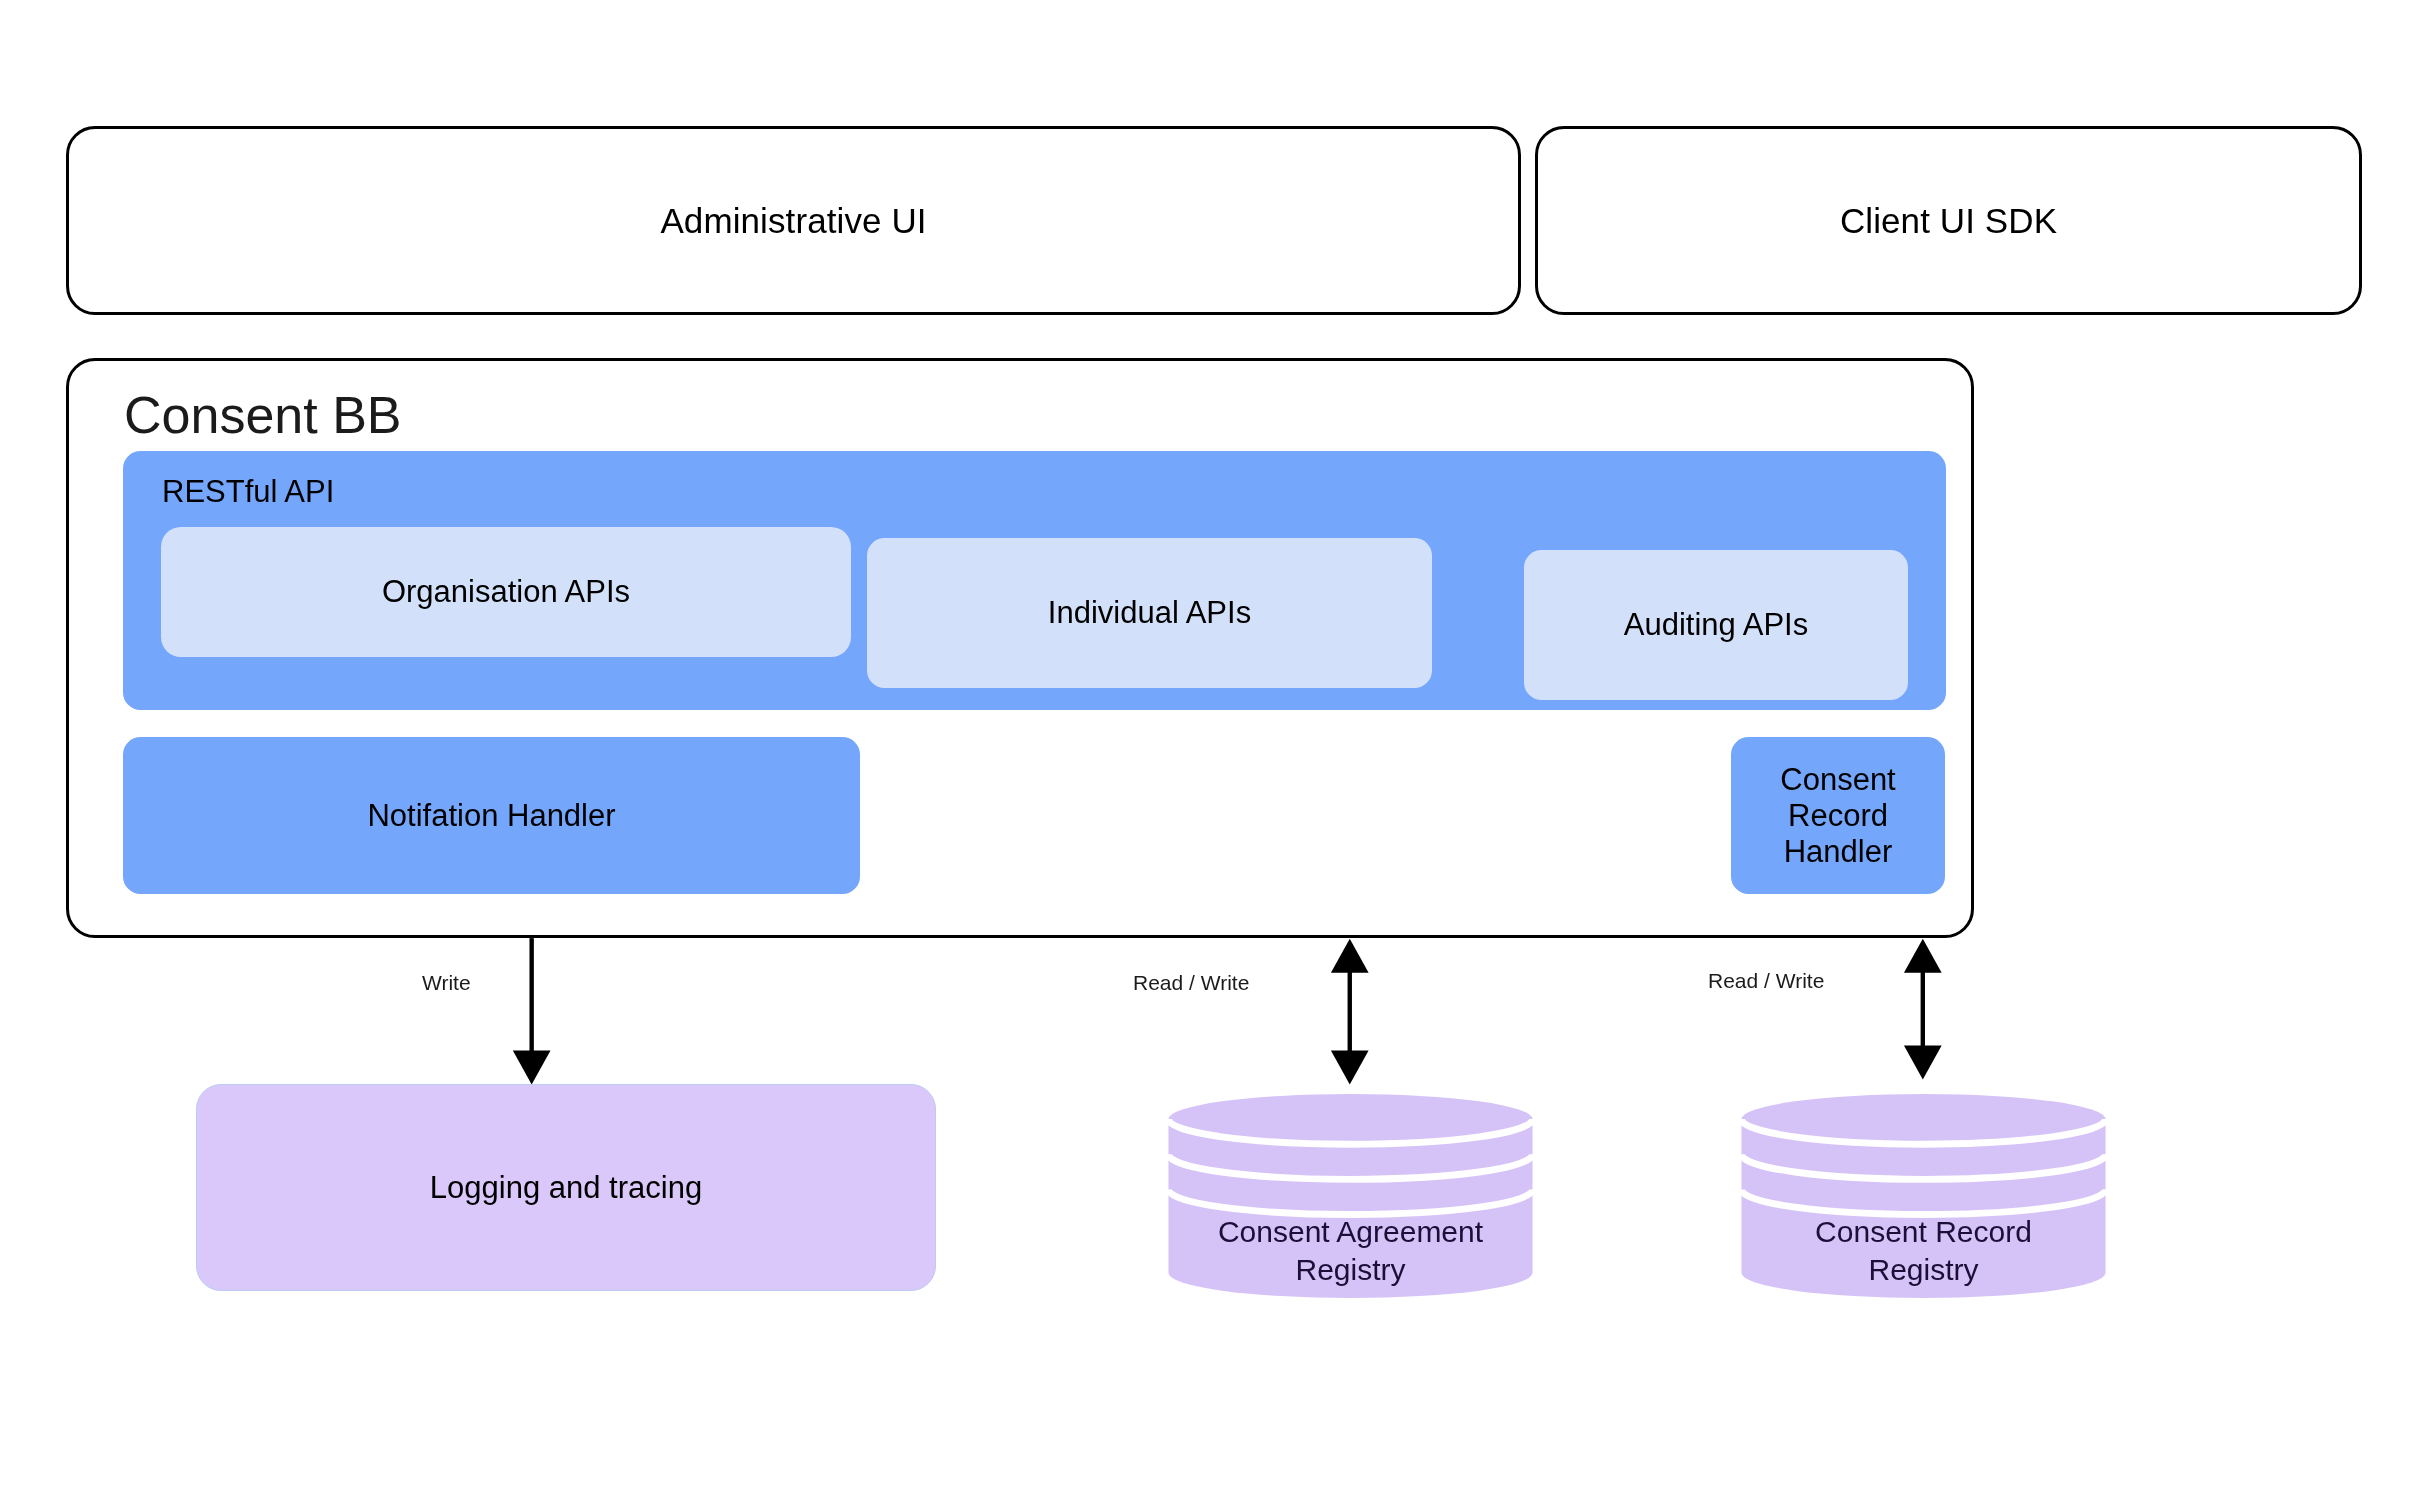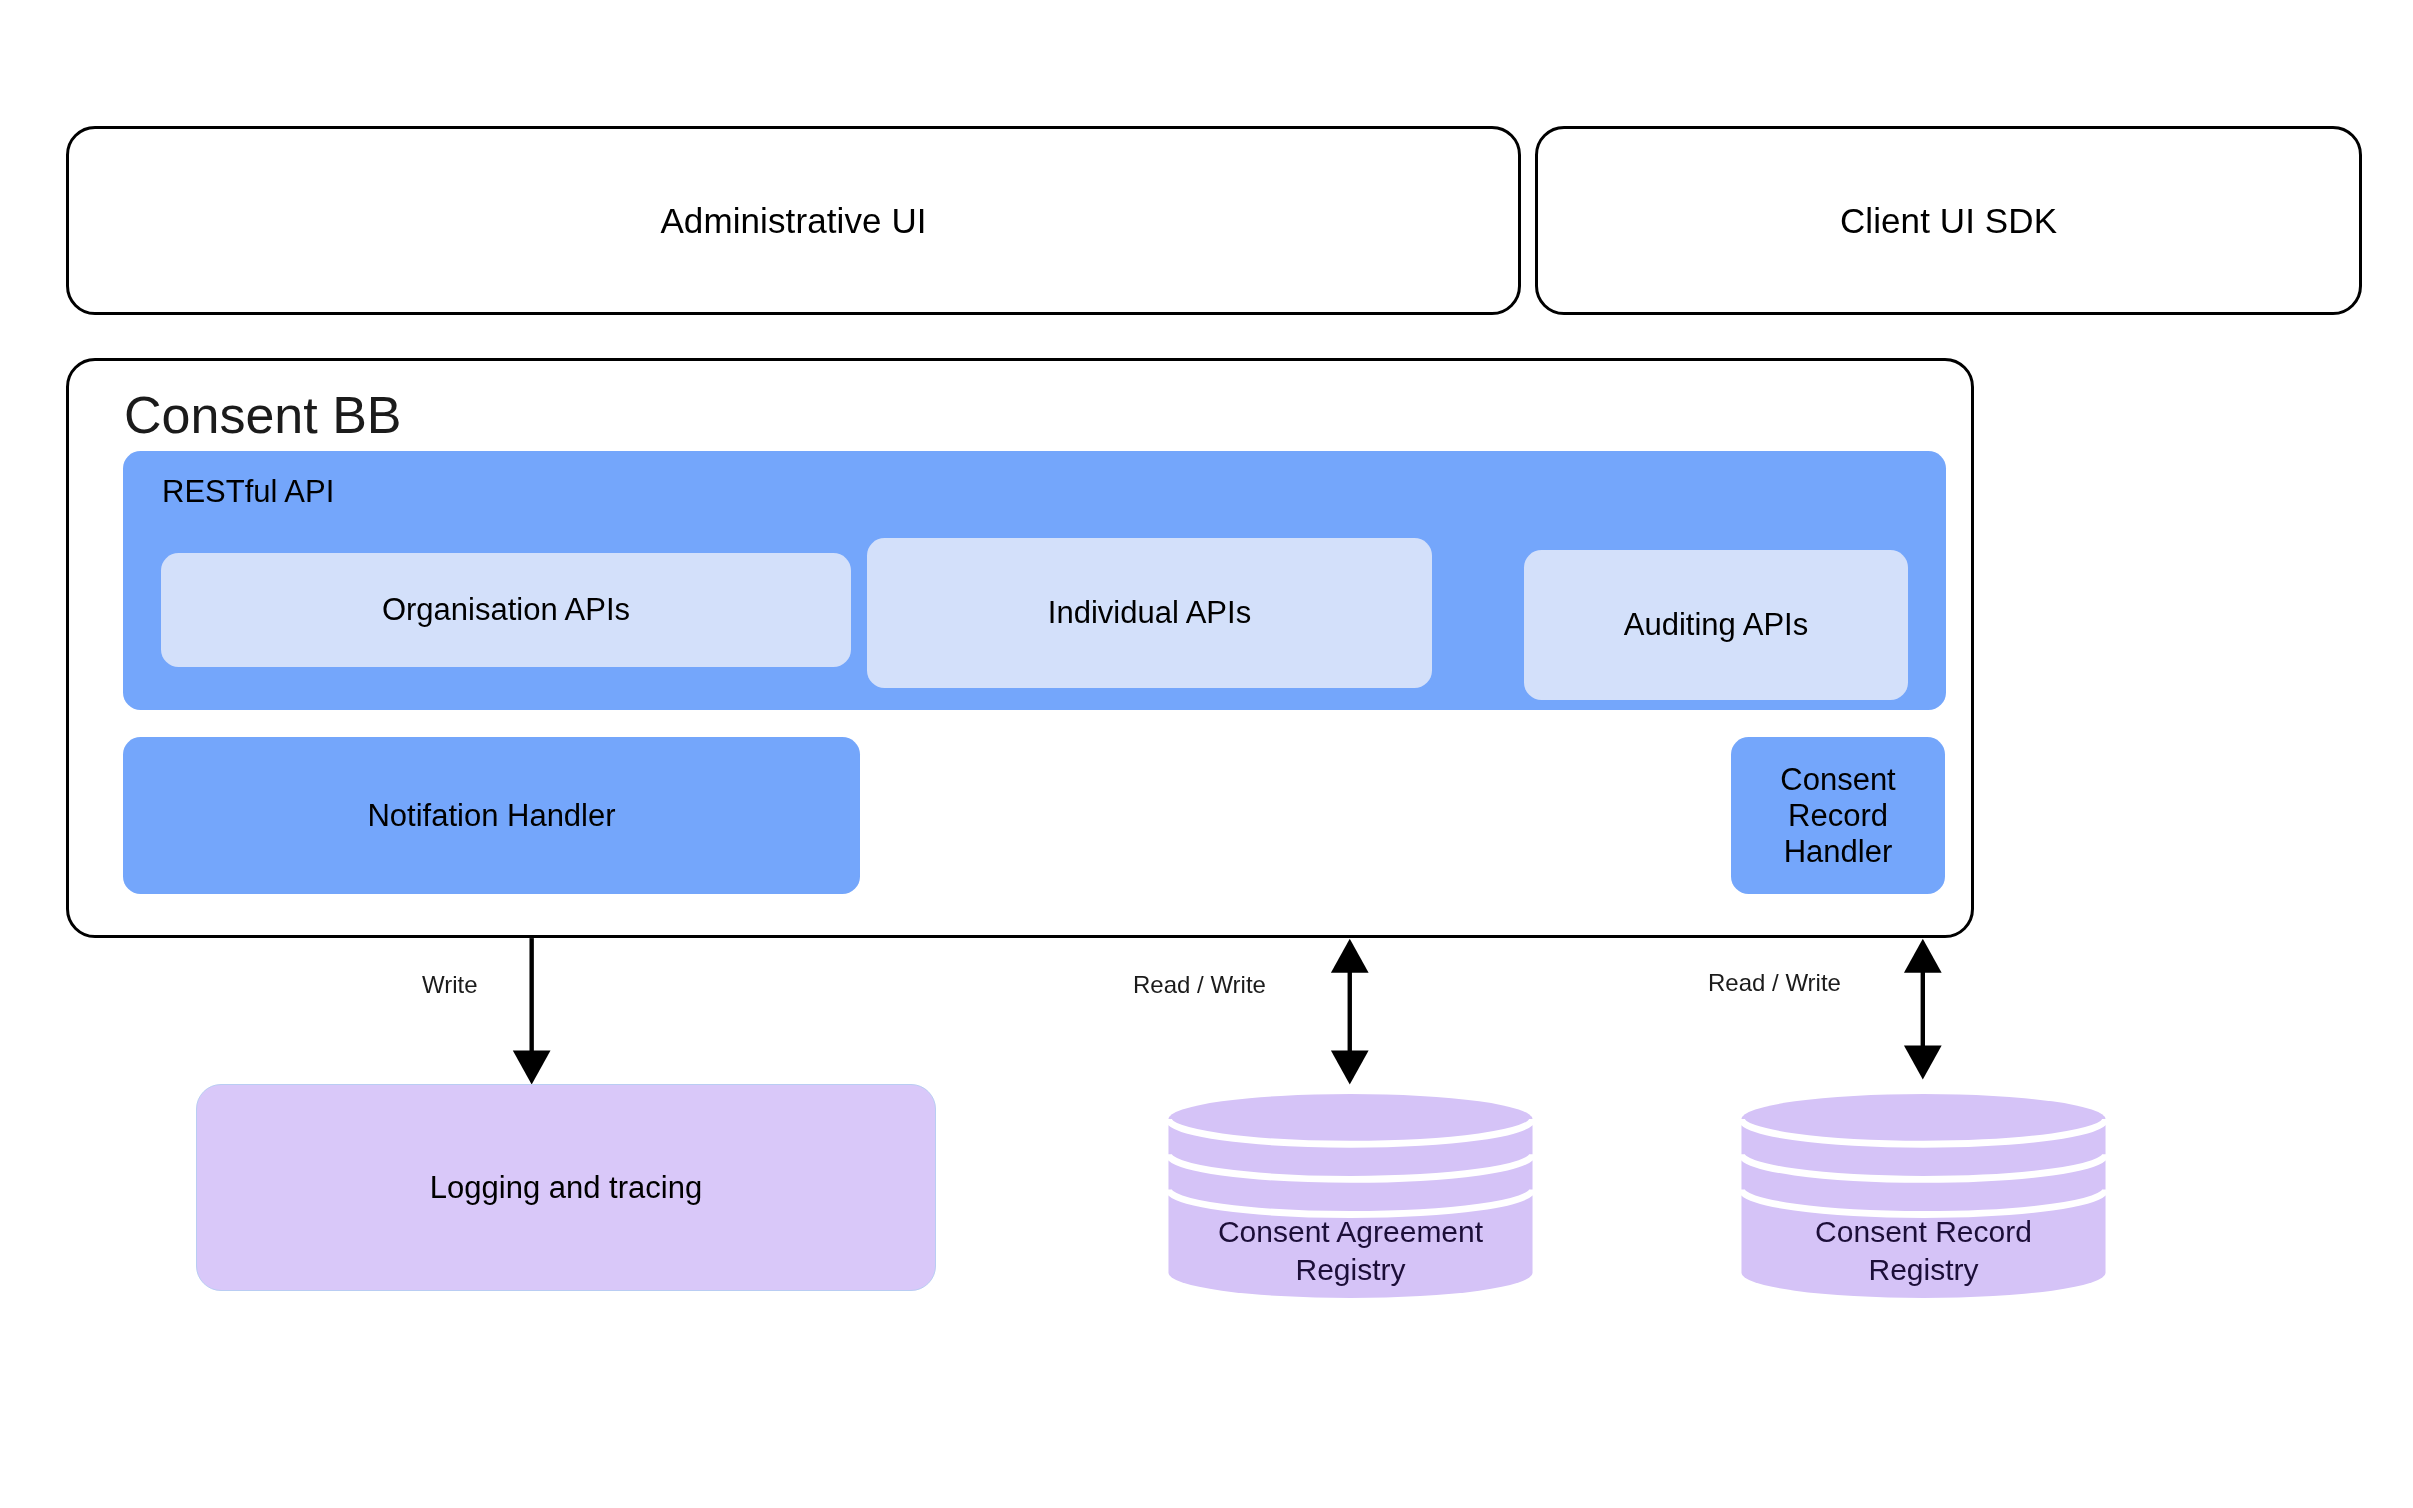--- a/index.html
+++ b/index.html
@@ -121,21 +121,21 @@
 
   
   .arrow-layer {
     position: absolute;
     left: 0; top: 0;
     width: 2413px; height: 1508px;
     pointer-events: none;
   }
   .edge-label {
     position: absolute;
-    font-size: 24px;
+    font-size: 21px;
     color: #1b1b1b;
     white-space: nowrap;
   }
 </style>
 </head>
 <body>
 
 <div id="stage">
 
   <div class="abs outline-box" style="left:66px; top:126px; width:1455px; height:189px;">
@@ -147,21 +147,21 @@
   </div>
 
   <div class="abs consent-container" style="left:66px; top:358px; width:1908px; height:580px;">
 
     <div class="container-title">Consent BB</div>
 
     <div class="abs api-panel" style="left:54px; top:90px; width:1823px; height:259px;">
 
       <div class="api-panel-title">RESTful API</div>
 
-      <div class="abs api-chip" style="left:38px; top:102px; width:690px; height:114px;">
+      <div class="abs api-chip" style="left:38px; top:76px; width:690px; height:130px;border-radius:20px;">
         <span class="label">Organisation APIs</span>
       </div>
 
       <div class="abs api-chip" style="left:744px; top:87px; width:565px; height:150px;">
         <span class="label">Individual APIs</span>
       </div>
 
       <div class="abs api-chip" style="left:1401px; top:87px; width:631px; height:150px; width:384px;margin-top:12px;">
         <span class="label">Auditing APIs</span>
       </div>

